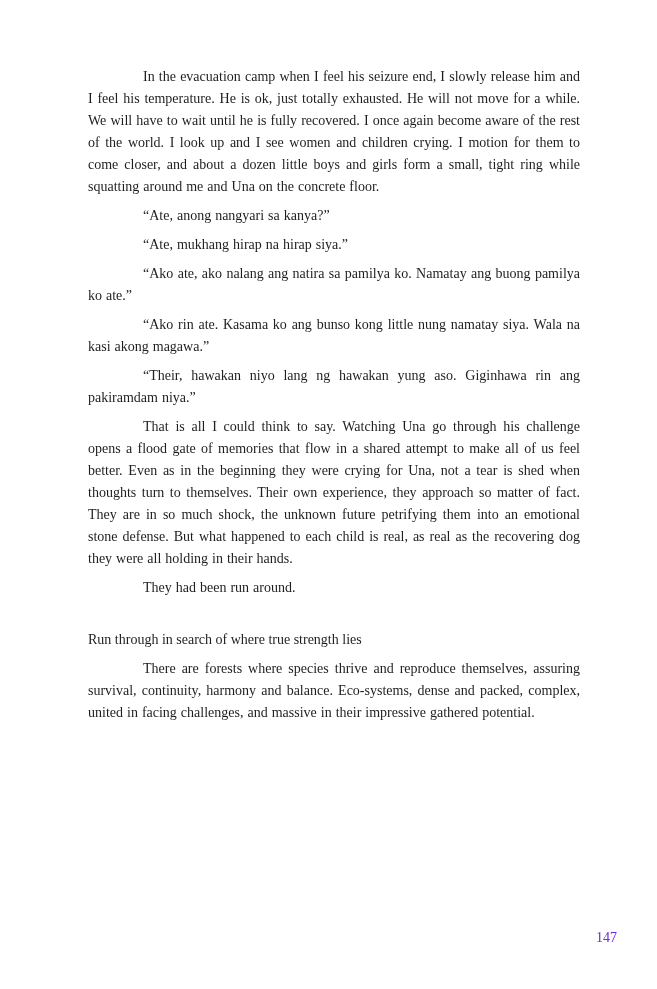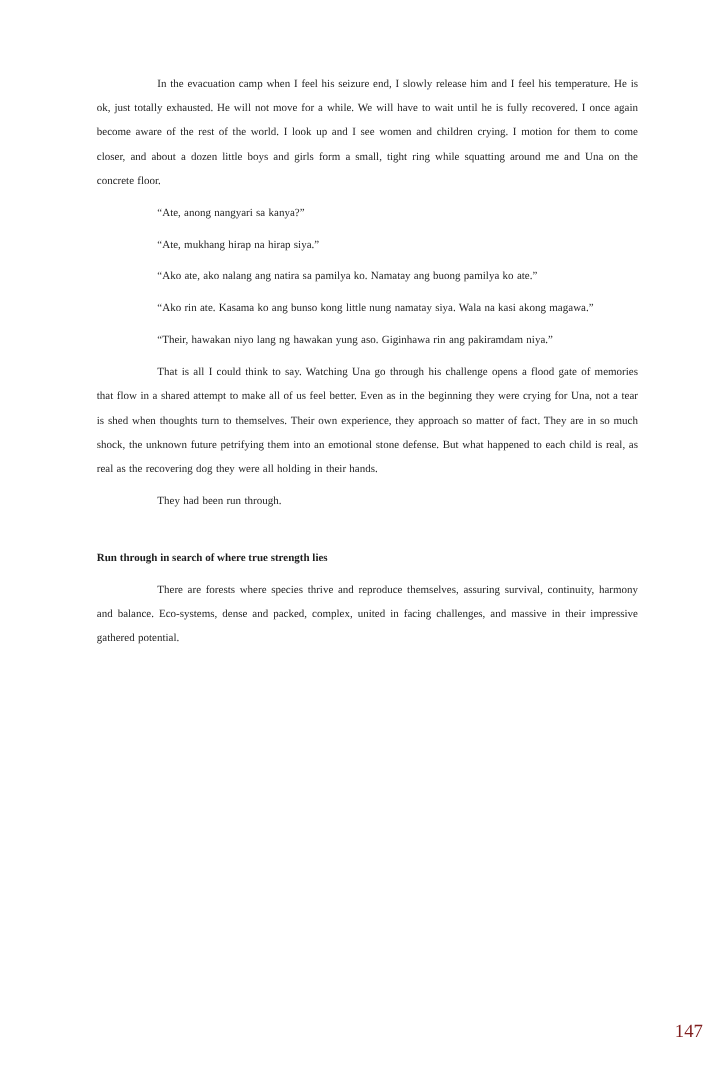--- a/index.html
+++ b/index.html
@@ -17,53 +17,53 @@
   .page {
     position: relative;
     width: 657px;
     height: 989px;
     background: #ffffff;
     box-sizing: border-box;
     padding: 66px 77px 0 88px;
   }
   .text-block p {
     margin: 0 0 7px 0;
-    font-size: 10px;
+    font-size: 14px;
     line-height: 22px;
     text-align: justify;
     text-indent: 55px;
     word-spacing: 0.5px;
   }
   .text-block h2.section-heading {
     margin: 30px 0 7px 0;
-    font-size: 10px;
+    font-size: 14px;
     line-height: 22px;
-    font-weight: bold;
+    font-weight: normal;
     text-align: left;
     text-indent: 0;
   }
   .folio {
     position: absolute;
     top: 928px;
-    right: 18px;
-    font-size: 17px;
+    right: 40px;
+    font-size: 14px;
     line-height: 20px;
-    color: #7f1d1d;
+    color: #6d28d9;
   }
 </style>
 </head>
 <body>
 
 <div class="page">
   <div class="text-block">
     <p>In the evacuation camp when I feel his seizure end, I slowly release him and I feel his temperature. He is ok, just totally exhausted. He will not move for a while. We will have to wait until he is fully recovered. I once again become aware of the rest of the world. I look up and I see women and children crying. I motion for them to come closer, and about a dozen little boys and girls form a small, tight ring while squatting around me and Una on the concrete floor.</p>
     <p>“Ate, anong nangyari sa kanya?”</p>
     <p>“Ate, mukhang hirap na hirap siya.”</p>
     <p>“Ako ate, ako nalang ang natira sa pamilya ko. Namatay ang buong pamilya ko ate.”</p>
     <p>“Ako rin ate. Kasama ko ang bunso kong little nung namatay siya. Wala na kasi akong magawa.”</p>
     <p>“Their, hawakan niyo lang ng hawakan yung aso. Giginhawa rin ang pakiramdam niya.”</p>
     <p>That is all I could think to say. Watching Una go through his challenge opens a flood gate of memories that flow in a shared attempt to make all of us feel better. Even as in the beginning they were crying for Una, not a tear is shed when thoughts turn to themselves. Their own experience, they approach so matter of fact. They are in so much shock, the unknown future petrifying them into an emotional stone defense. But what happened to each child is real, as real as the recovering dog they were all holding in their hands.</p>
-    <p>They had been run through.</p>
+    <p>They had been run around.</p>
     <h2 class="section-heading">Run through in search of where true strength lies</h2>
     <p>There are forests where species thrive and reproduce themselves, assuring survival, continuity, harmony and balance. Eco-systems, dense and packed, complex, united in facing challenges, and massive in their impressive gathered potential.</p>
   </div>
   <div class="folio">147</div>
 </div>
 
 </body></html>

